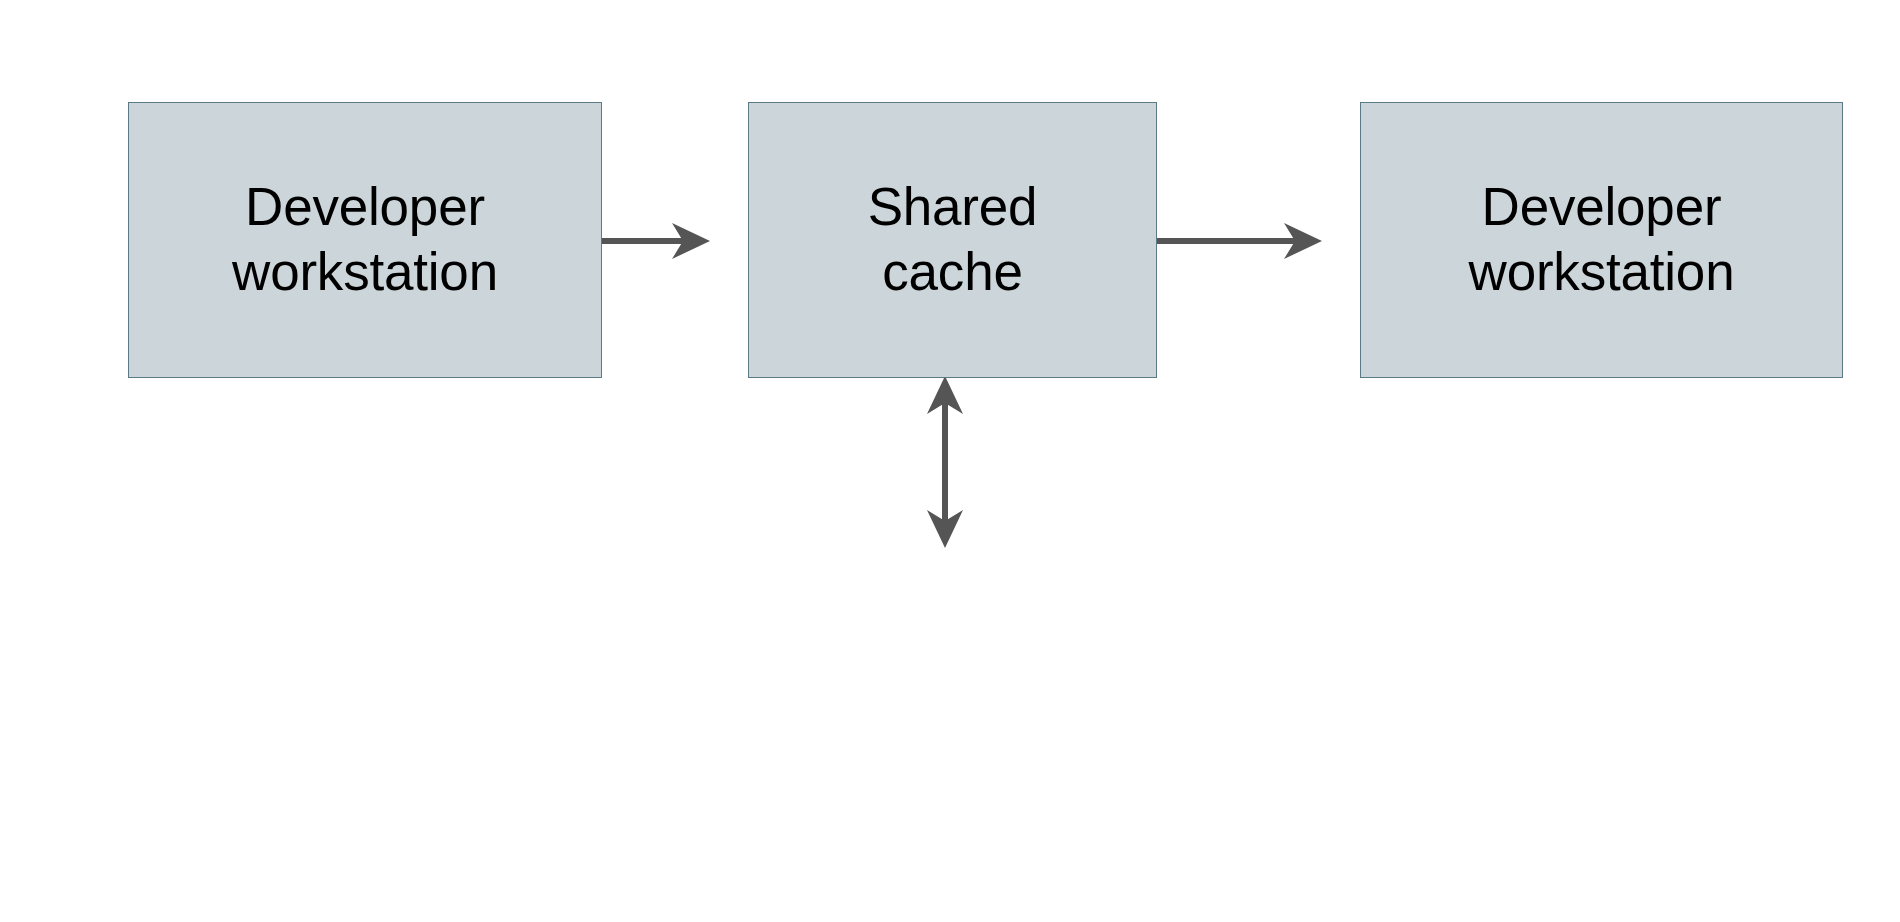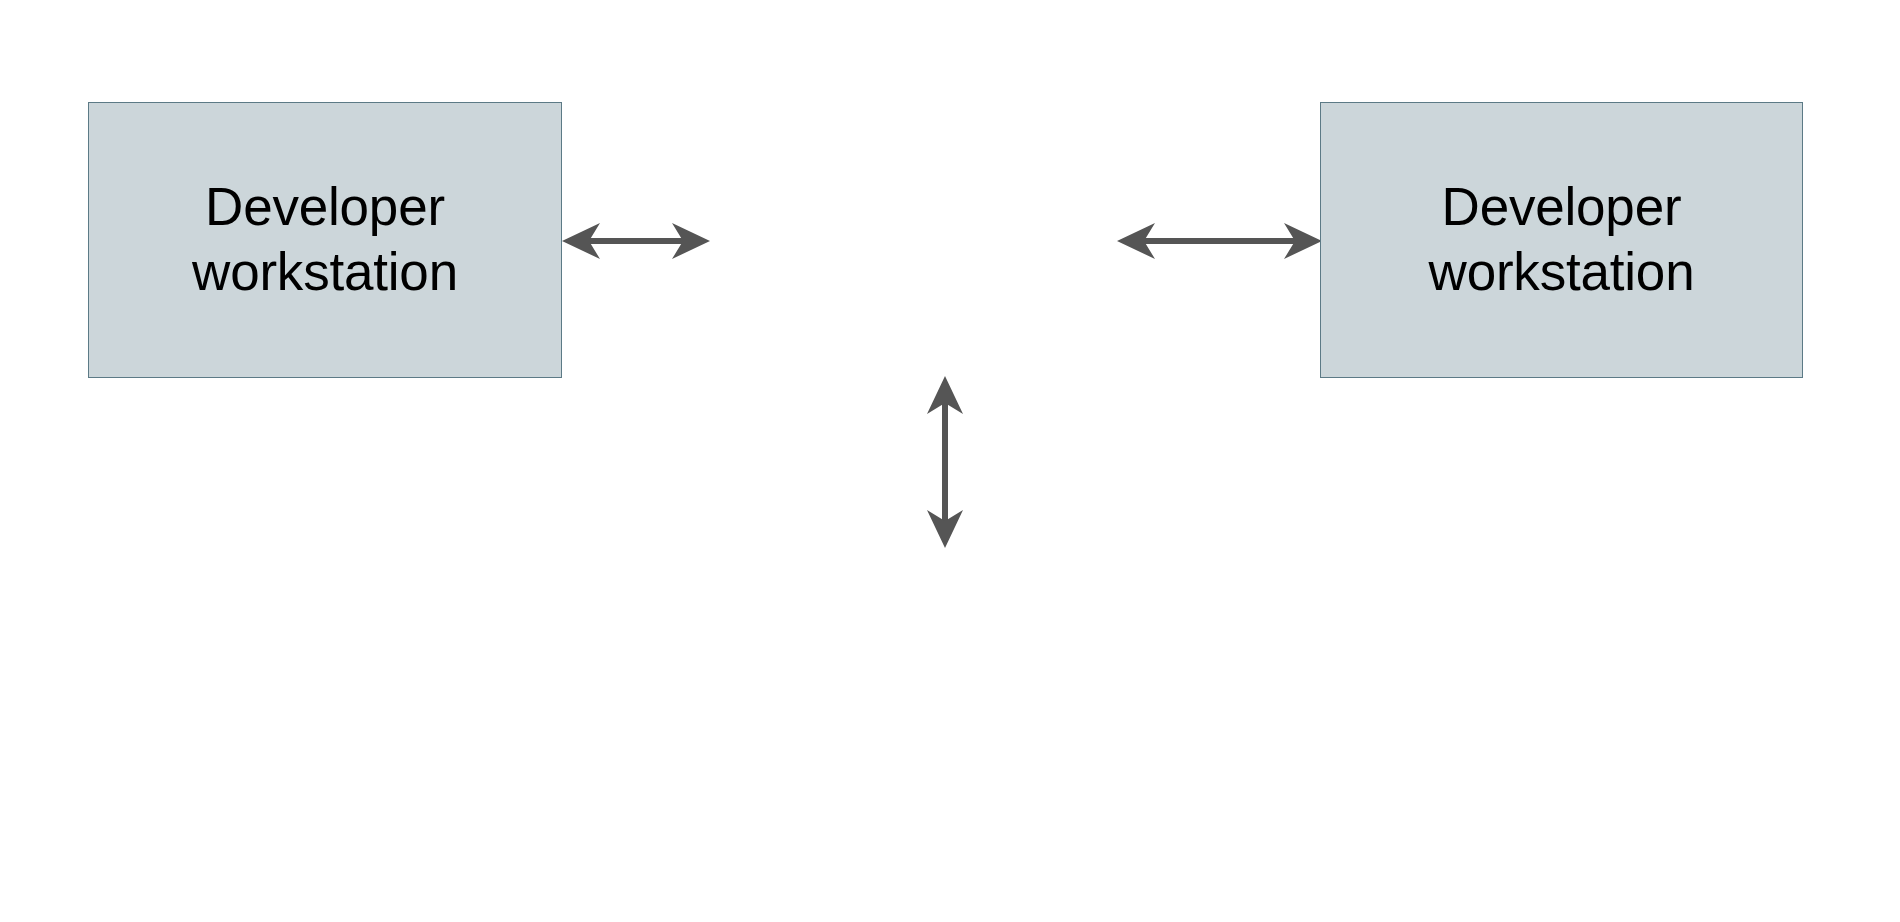--- a/index.html
+++ b/index.html
@@ -20,20 +20,21 @@
   }
   .node {
     position: absolute;
     box-sizing: border-box;
     background: #ccd6da;
     border: 1.6px solid #5c7a86;
     display: flex;
     align-items: center;
     justify-content: center;
     text-align: center;
+    margin-left: 40px;
   }
   .node-label {
     font-family: "Liberation Sans", "DejaVu Sans", sans-serif;
     font-size: 53px;
     line-height: 1.22;
     color: #000000;
     font-weight: 400;
     letter-spacing: -0.2px;
     white-space: pre-line;
     padding: 0 6px;
@@ -76,20 +77,24 @@
     <line x1="35" y1="26" x2="35" y2="158" stroke="#555555" stroke-width="6"></line>
     <path d="M 35,6 L 53,44 L 35,33 L 17,44 Z" fill="#555555"></path>
     <path d="M 35,178 L 53,140 L 35,151 L 17,140 Z" fill="#555555"></path>
   </svg>
 
   <div id="node-dev-left" class="node">
     <span class="node-label">Developer
 workstation</span>
   </div>
 
+  <div id="node-shared" class="node">
+    <span class="node-label">Shared
+cache</span>
+  </div>
 
   <div id="node-dev-right" class="node">
     <span class="node-label">Developer
 workstation</span>
   </div>
 
 
 </div>
 
 </body></html>

